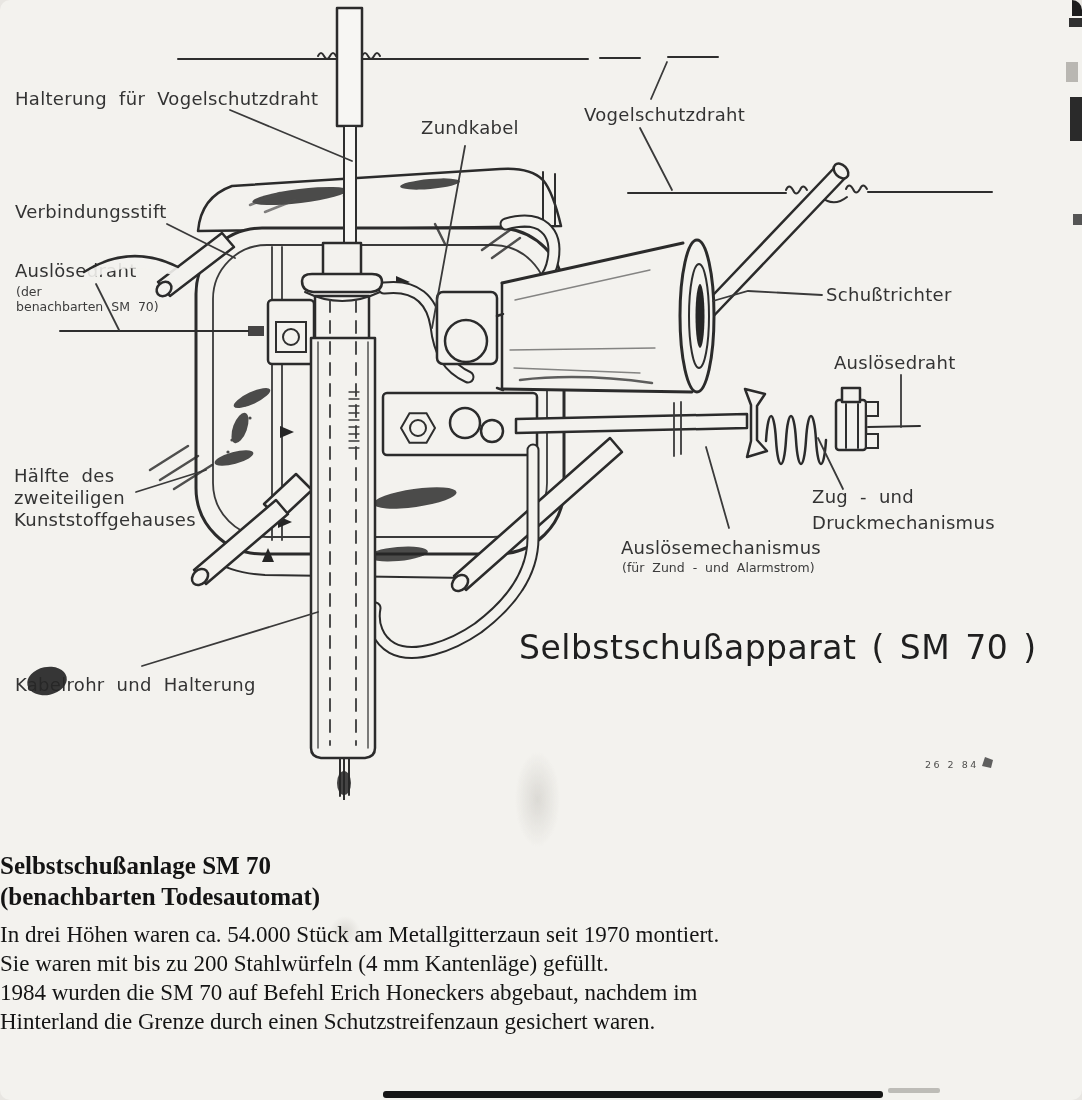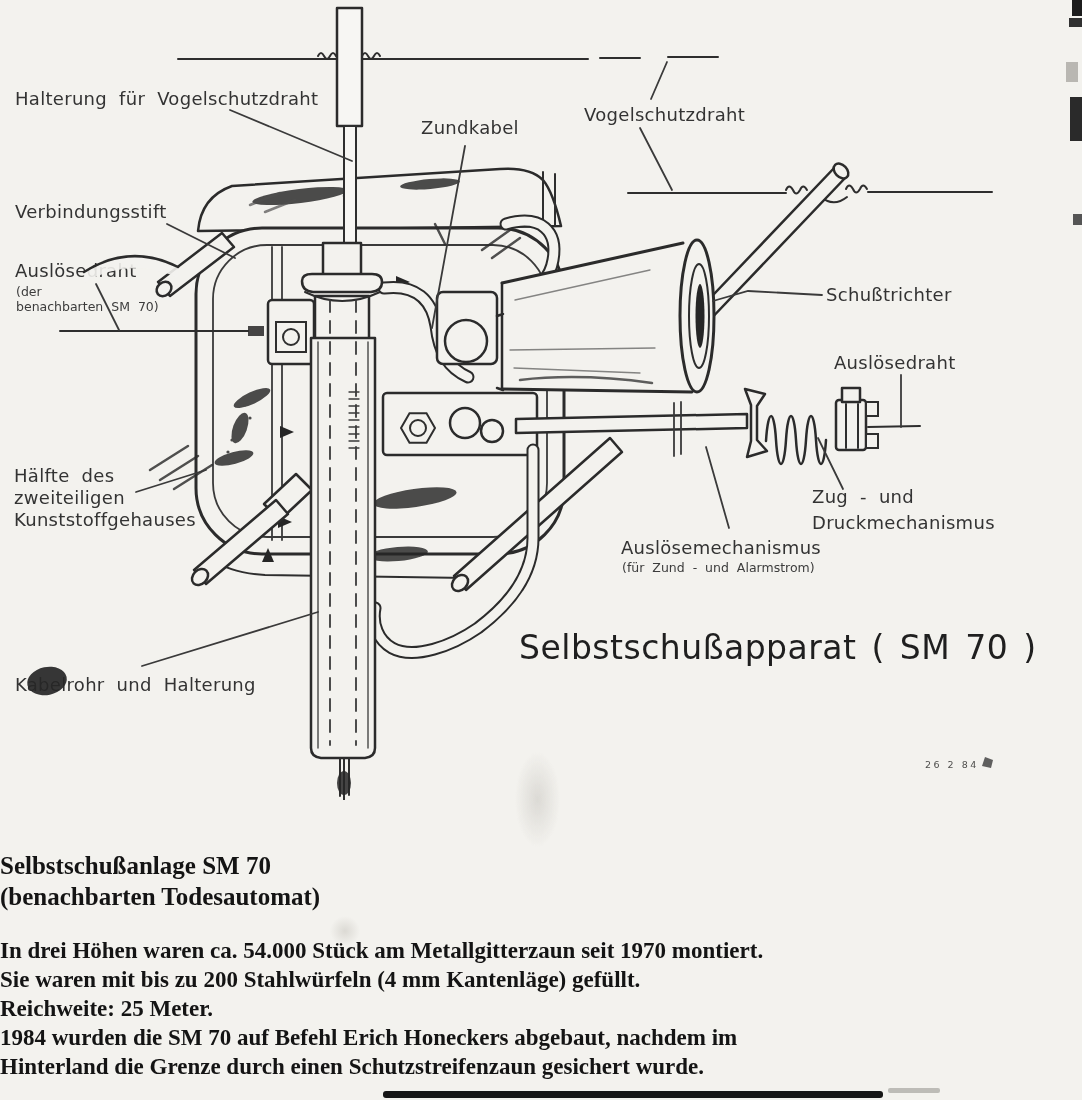--- a/index.html
+++ b/index.html
@@ -1,38 +1,38 @@
 <!DOCTYPE html>
 <html><head>
 <meta charset="utf-8">
 <style>
   html,body{margin:0;padding:0;background:#e8e6e2;}
   .page{position:relative;width:1082px;height:1100px;background:#f3f2ee;overflow:hidden;
-        font-family:"DejaVu Sans",sans-serif;}
+        font-family:"DejaVu Sans",sans-serif;border-radius:10px;}
   
   .s3 {stroke:#2b2b2b;stroke-width:3;  fill:none;stroke-linecap:round;stroke-linejoin:round;}
   .s25{stroke:#2b2b2b;stroke-width:2.5;fill:none;stroke-linecap:round;stroke-linejoin:round;}
   .s2 {stroke:#2e2e2e;stroke-width:2;  fill:none;stroke-linecap:round;}
   .s18{stroke:#3a3a3a;stroke-width:1.8;fill:none;stroke-linecap:round;}
   .s13{stroke:#3a3a3a;stroke-width:1.3;fill:none;stroke-linecap:round;}
   .fillp{fill:#f3f2ee;}
   .fillw{fill:#f7f6f3;}
   .ink{fill:#262626;}
   .tube-o{stroke:#2b2b2b;stroke-width:13;fill:none;stroke-linecap:round;}
   .tube-i{stroke:#f3f2ee;stroke-width:9;fill:none;stroke-linecap:round;}
   .lbl{font-family:"DejaVu Sans",sans-serif;font-size:18px;fill:#333;word-spacing:6px;letter-spacing:.3px;}
   .lbl-sm{font-family:"DejaVu Sans",sans-serif;font-size:12.5px;fill:#3c3c3c;word-spacing:4px;}
   .title-text{font-family:"DejaVu Sans",sans-serif;font-size:33px;font-weight:500;fill:#1f1f1f;
               letter-spacing:.5px;word-spacing:4px;}
   .stamp-text{font-family:"DejaVu Sans",sans-serif;font-size:9.5px;fill:#4e4e4c;letter-spacing:2.5px;}
   
   .caption{position:absolute;left:0;top:850px;width:100%;
            font-family:"Liberation Serif","DejaVu Serif",serif;color:#141414;}
   .cap-h{font-size:25px;font-weight:bold;line-height:31px;}
-  .cap-body{margin-top:24px;font-weight:bold;}
+  .cap-body{margin-top:8px;}
   .cap-p{font-size:23px;line-height:29px;}
   
   .artifact{position:absolute;}
   .smudge1{left:515px;top:752px;width:45px;height:95px;
            background:radial-gradient(closest-side,#b9b6b0,rgba(185,182,176,0));opacity:.4;}
   .smudge2{left:330px;top:916px;width:30px;height:30px;
            background:radial-gradient(closest-side,#c4c1ba,rgba(196,193,186,0));opacity:.5;}
   .bottom-band{left:383px;top:1091px;width:500px;height:7px;background:#161616;border-radius:3px;}
   .bottom-band2{left:888px;top:1088px;width:52px;height:5px;background:#9a9893;opacity:.6;border-radius:2px;}
 </style>
@@ -236,23 +236,22 @@
 <div class="artifact smudge1"></div>
 <div class="artifact smudge2"></div>
 
 
 <div class="caption">
   <div class="cap-h">Selbstschußanlage SM 70</div>
   <div class="cap-h">(benachbarten Todesautomat)</div>
   <div class="cap-body">
     <div class="cap-p">In drei Höhen waren ca. 54.000 Stück am Metallgitterzaun seit 1970 montiert.</div>
     <div class="cap-p">Sie waren mit bis zu 200 Stahlwürfeln (4 mm Kantenläge) gefüllt.</div>
-    <div class="cap-p">Reichweite: 25 Meter.</div>
     <div class="cap-p">1984 wurden die SM 70 auf Befehl Erich Honeckers abgebaut, nachdem im</div>
-    <div class="cap-p">Hinterland die Grenze durch einen Schutzstreifenzaun gesichert wurde.</div>
+    <div class="cap-p">Hinterland die Grenze durch einen Schutzstreifenzaun gesichert waren.</div>
   </div>
 </div>
 
 
 <div class="artifact bottom-band"></div>
 <div class="artifact bottom-band2"></div>
 
 </div>
 
 </body></html>

